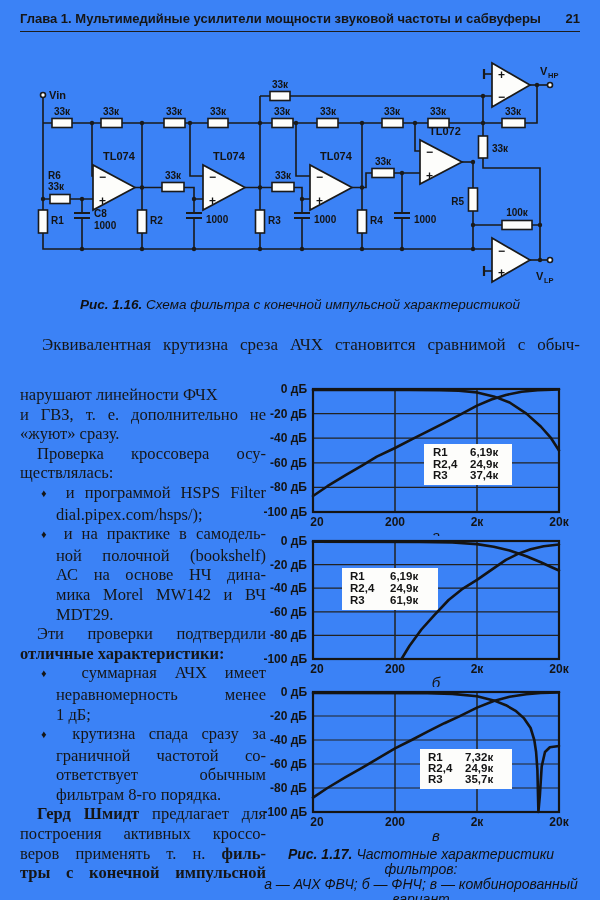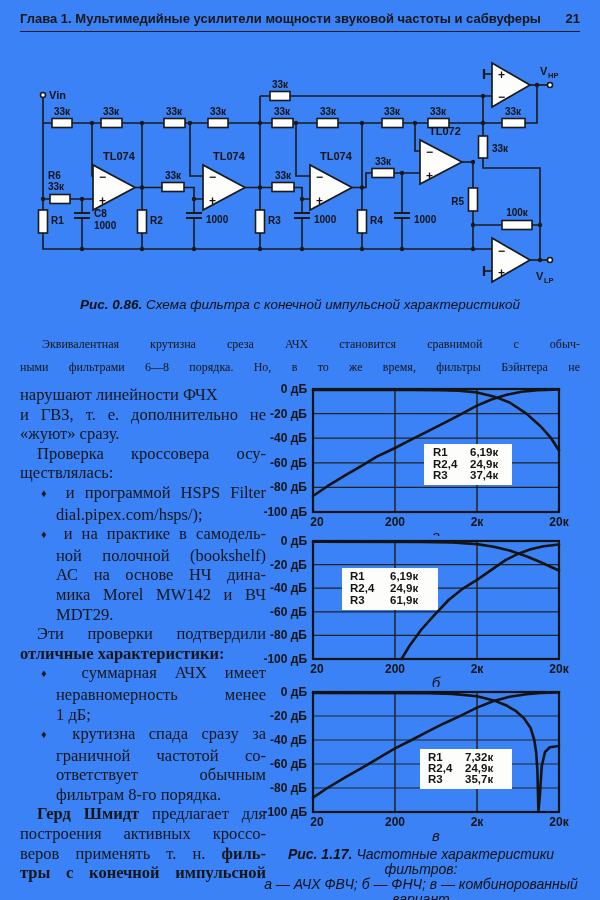--- a/index.html
+++ b/index.html
@@ -11,21 +11,21 @@
   #hdr-rule{position:absolute;left:20px;top:31px;width:560px;border-top:1.8px solid #1c1c1c;}
   
   #schem{position:absolute;left:20px;top:56px;}
   
   .fig-cap{position:absolute;text-align:center;font-family:"Liberation Sans",sans-serif;
            font-style:italic;font-size:13.5px;color:#111;}
   #cap16{left:20px;top:297px;width:560px;}
   #cap17{left:260px;top:847px;width:322px;font-size:14px;line-height:15px;}
   .cap-pre{font-weight:bold;}
   
-  #para-top{position:absolute;left:20px;top:333px;width:560px;font-size:12px;line-height:23px;}
+  #para-top{position:absolute;left:20px;top:333px;width:560px;font-size:17px;line-height:23px;}
   #left-col{position:absolute;left:20px;top:385px;width:246px;font-size:16.5px;line-height:19.6px;}
   .bl{text-align:justify;}
   .bl.jl{text-align-last:justify;}
   .blt{font-size:11px;position:relative;top:-1px;padding-right:3px;}
   b{font-weight:bold;}
   
   .chart{position:absolute;left:260px;}
   #chart-a{top:384px;} #chart-b{top:536px;} #chart-v{top:687px;}
   svg text{font-family:"Liberation Sans",sans-serif;}
 </style>
@@ -199,26 +199,25 @@
         <text x="406" y="100" text-anchor="start" font-size="12" font-weight="bold" fill="#141414">−</text>
         <text x="406" y="124" text-anchor="start" font-size="12" font-weight="bold" fill="#141414">+</text>
         <text x="478" y="23" text-anchor="start" font-size="12" font-weight="bold" fill="#141414">+</text>
         <text x="478" y="45" text-anchor="start" font-size="12" font-weight="bold" fill="#141414">−</text>
         <text x="478" y="199" text-anchor="start" font-size="12" font-weight="bold" fill="#141414">−</text>
         <text x="478" y="221" text-anchor="start" font-size="12" font-weight="bold" fill="#141414">+</text>
       </g>
   </svg>
 
   <div id="cap16" class="fig-cap">
-    <span class="cap-pre">Рис. 0.86.</span><span> Схема фильтра с конечной импульсной характеристикой</span>
+    <span class="cap-pre">Рис. 1.16.</span><span> Схема фильтра с конечной импульсной характеристикой</span>
   </div>
 
   <div id="para-top">
       <div class="bl jl" style="padding-left: 22px;"><span>Эквивалентная крутизна среза АЧХ становится сравнимой с обыч-</span></div>
-      <div class="bl jl" style="padding-left: 0px;"><span>ными фильтрами 6—8 порядка. Но, в то же время, фильтры Бэйнтера не</span></div>
     </div>
   <div id="left-col">
       <div class="bl" style="padding-left: 0px;"><span>нарушают линейности ФЧХ</span></div>
       <div class="bl jl" style="padding-left: 0px;"><span>и ГВЗ, т. е. дополнительно не</span></div>
       <div class="bl" style="padding-left: 0px;"><span>«жуют» сразу.</span></div>
       <div class="bl jl" style="padding-left: 17px;"><span>Проверка кроссовера осу-</span></div>
       <div class="bl" style="padding-left: 0px;"><span>ществлялась:</span></div>
       <div class="bl jl" style="padding-left: 21px;"><span class="blt">♦</span> <span>и программой HSPS Filter</span></div>
       <div class="bl" style="padding-left: 36px;"><span>dial.pipex.com/hsps/);</span></div>
       <div class="bl jl" style="padding-left: 21px;"><span class="blt">♦</span> <span>и на практике в самодель-</span></div>

